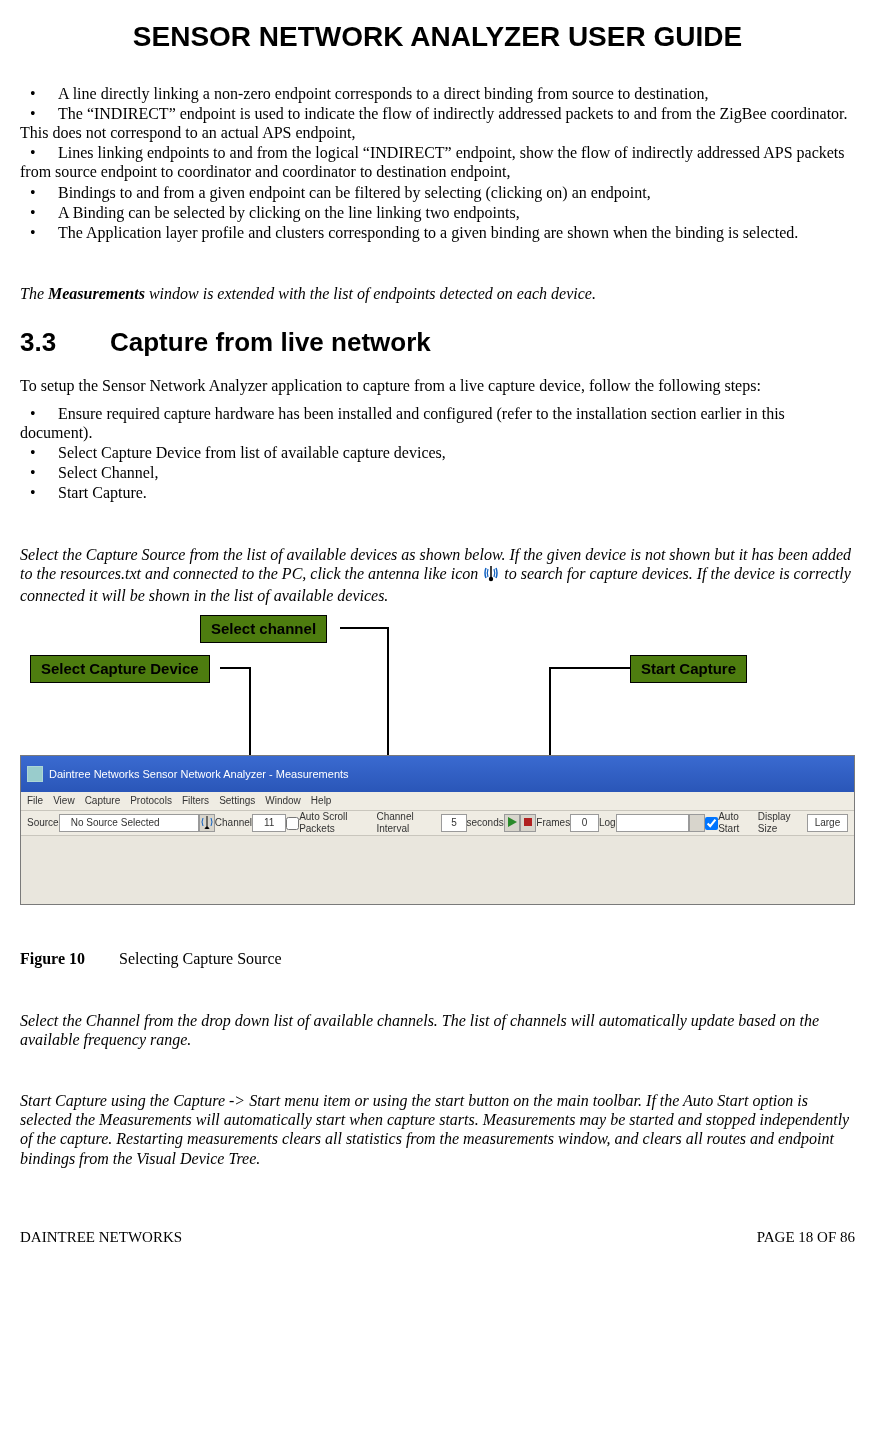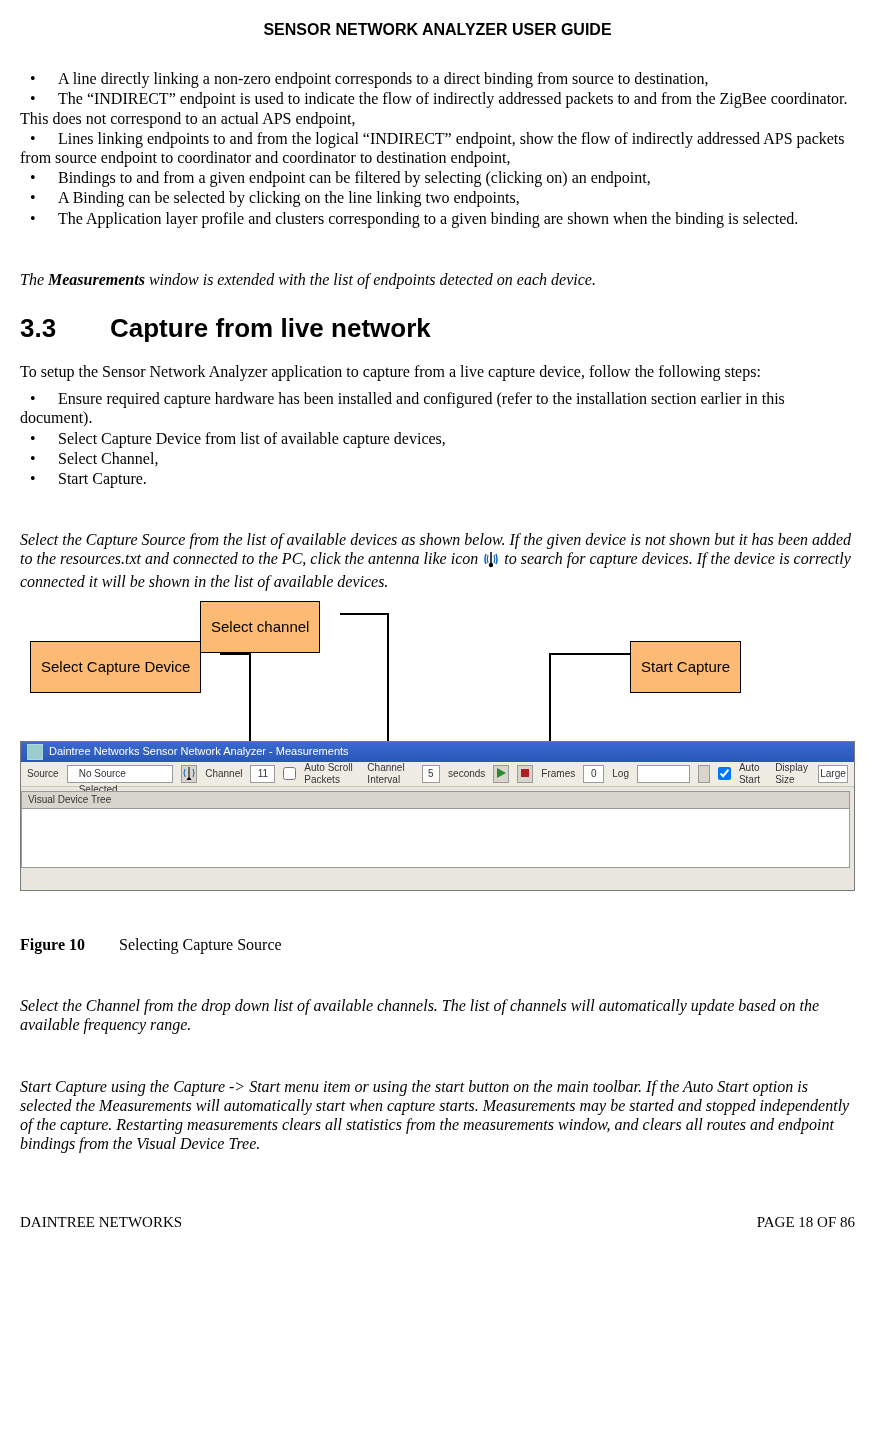--- a/index.html
+++ b/index.html
@@ -7,21 +7,21 @@
     font-size: 16px;
     color: #000;
     margin: 0;
     padding: 20px 20px 20px 20px;
     width: 835px;
     line-height: 1.2;
   }
   .header {
     font-family: Arial, Helvetica, sans-serif;
     font-weight: bold;
-    font-size: 16px;
+    font-size: 28px;
     text-align: center;
     margin-bottom: 30px;
   }
   .bullet-row {
     margin: 1px 0;
   }
   .bullet-row .dot {
     display: inline-block;
     width: 28px;
     vertical-align: top;
@@ -49,44 +49,44 @@
     vertical-align: middle;
   }
   
   .figarea {
     position: relative;
     height: 330px;
     margin-top: 10px;
   }
   .callout {
     position: absolute;
-    background: #fdba74;
+    background: #4d7c0f;
     border: 1.5px solid #000;
     font-family: Arial, Helvetica, sans-serif;
-    font-weight: normal;
+    font-weight: bold;
     font-size: 15px;
-    padding: 16px 10px;
+    padding: 4px 10px;
     white-space: nowrap;
   }
   .ui-window {
     position: absolute;
     left: 0;
     top: 140px;
     width: 835px;
     height: 150px;
     background: #e9e6dd;
     border: 1px solid #7a7a7a;
     box-sizing: border-box;
     font-family: Tahoma, Arial, sans-serif;
     font-size: 10px;
     color: #333;
     overflow: hidden;
   }
   .titlebar {
-    height: 20px;
+    height: 36px;
     background: linear-gradient(#3a6ad0, #2a56b8);
     color: #fff;
     display: flex;
     align-items: center;
     padding: 0 6px;
     font-size: 11px;
   }
   .titlebar .tb-icon {
     width: 14px; height: 14px; background:#9cc; border:1px solid #fff3; margin-right:6px;
   }
@@ -100,21 +100,20 @@
     align-items: center;
     font-size: 10px;
     color:#333;
   }
   .toolbar {
     height: 24px;
     background: #efece3;
     border-bottom: 1px solid #c9c6bd;
     display: flex;
     align-items: center;
-    gap: 8px;
     padding: 0 6px;
     font-size: 10px;
     color:#333;
   }
   .toolbar .field {
     background:#fff;
     border:1px solid #9a9a9a;
     height:16px;
     display:inline-block;
   }
@@ -224,20 +223,30 @@
 
     <path d="M200 53 L230 53 L230 215" stroke="#000" stroke-width="2" fill="none" marker-end="url(#arrow)"></path>
 
     <path d="M610 53 L530 53 L530 180" stroke="#000" stroke-width="2" fill="none" marker-end="url(#arrow)"></path>
   </svg>
 
   <div class="ui-window">
     <div class="titlebar">
       <span class="tb-icon"></span>
       <span>Daintree Networks Sensor Network Analyzer - Measurements</span>
+    </div>
+    <div class="menubar">
+      <span>File</span>
+      <span>View</span>
+      <span>Capture</span>
+      <span>Protocols</span>
+      <span>Filters</span>
+      <span>Settings</span>
+      <span>Window</span>
+      <span>Help</span>
     </div>
     <div class="toolbar">
       <span class="lbl">Source</span>
       <span class="field" style="width:130px; padding:0 11px; line-height:16px;">No Source Selected</span>
       <span class="btn">
         <svg width="14" height="14" viewBox="0 0 14 14">
             <path d="M7 1 V13 M7 12 a1.8 1.8 0 1 0 0.001 0" stroke="#000" stroke-width="1"></path>
             <path d="M3 3 Q1 7 3 11 M11 3 Q13 7 11 11" stroke="#1060c0" stroke-width="1" fill="none"></path>
           </svg>
       </span>
@@ -262,24 +271,20 @@
       <span class="field" style="width:30px; text-align:center; line-height:16px;">0</span>
       <span class="lbl">Log</span>
       <span class="field" style="width:80px;"></span>
       <span class="btn"></span>
       <input type="checkbox" checked="" style="margin: 0px;">
       <span class="lbl">Auto Start</span>
       <span class="lbl">Display Size</span>
       <span class="field" style="width:44px; text-align:center; line-height:16px;">Large</span>
     </div>
     <div class="twopane">
-      <div class="rightpane">
-        <div class="panehdr">Visual Device Tree</div>
-        <div class="panebody"></div>
-      </div>
     </div>
   </div>
 </div>
 
 <div class="figcaption">
   <span class="figlabel">Figure 10</span>
   <span class="figtext">Selecting Capture Source</span>
 </div>
 
 <p class="para2">Select the Channel from the drop down list of available channels. The list of channels will automatically update based on the available frequency range.</p>

